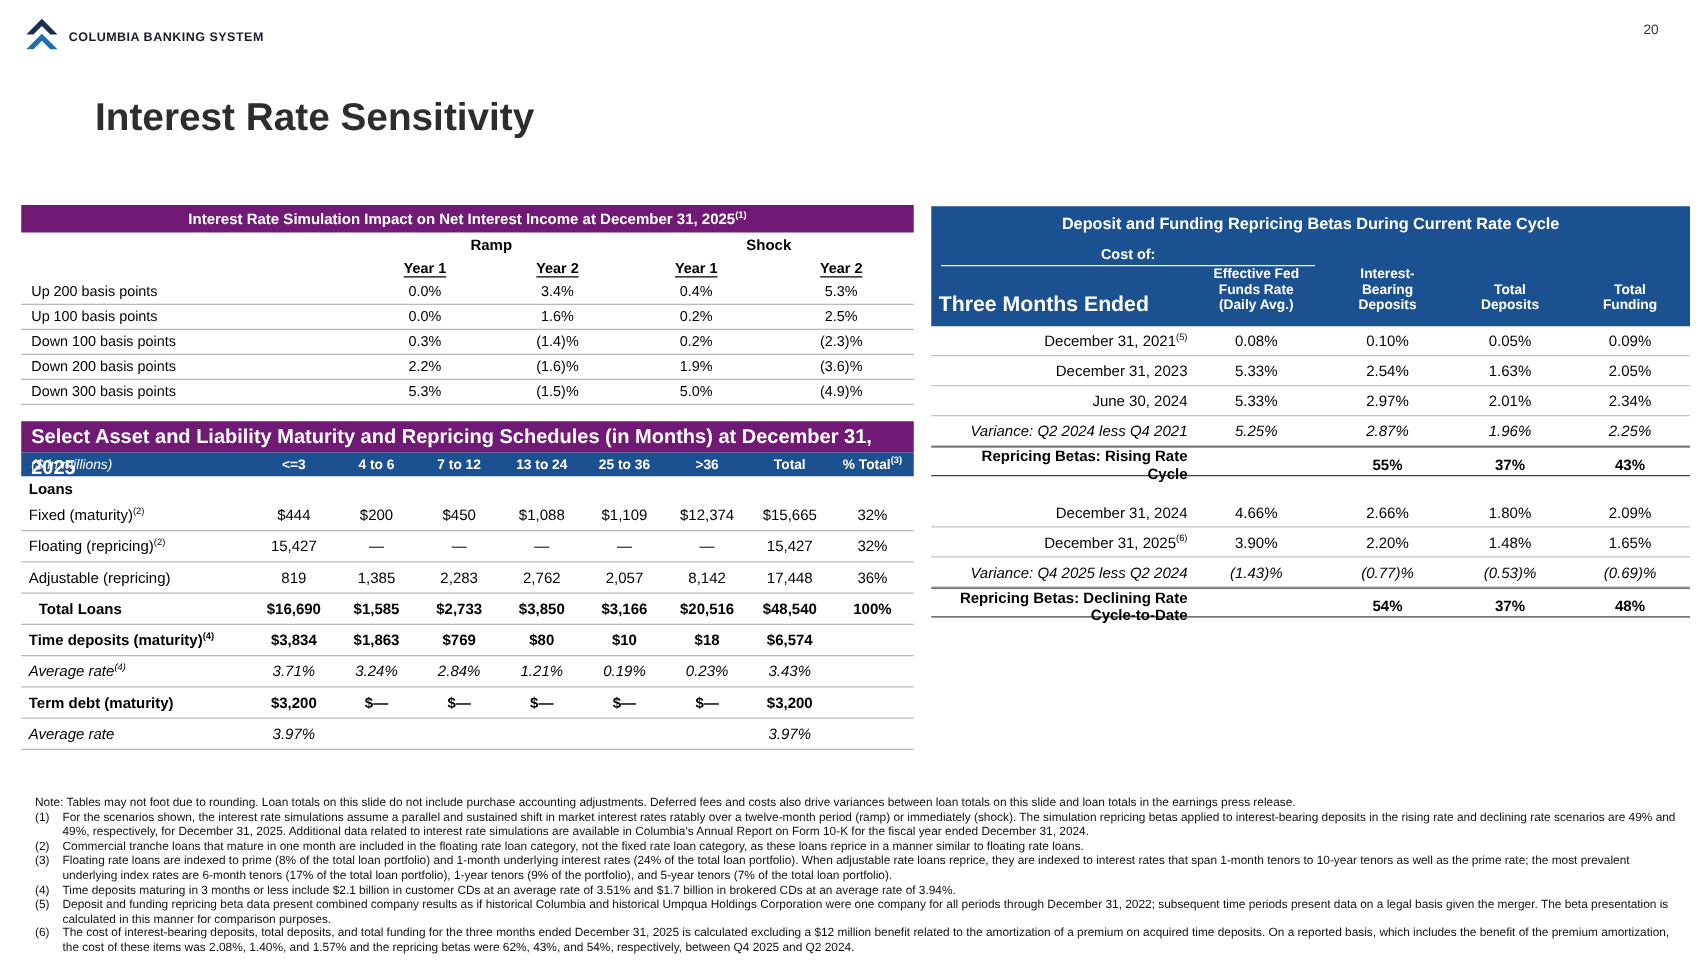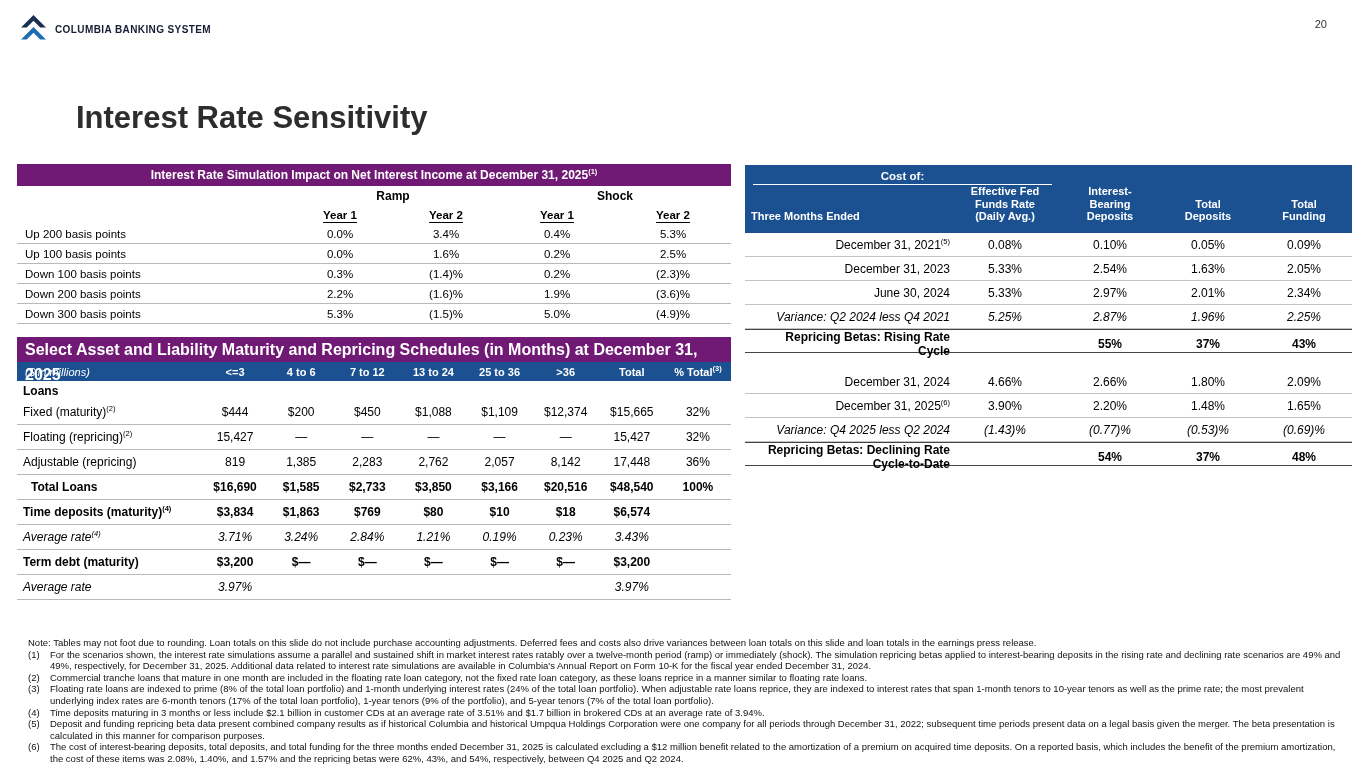--- a/index.html
+++ b/index.html
@@ -7,21 +7,21 @@
   body {
     width:1365px; height:768px; position:relative; overflow:hidden;
     font-family:"Liberation Sans", sans-serif; color:#000;
   }
   sup { font-size:7.5px; vertical-align:super; line-height:0; }
 
   
   .brand { position:absolute; left:20px; top:14px; display:flex; align-items:center; gap:8px; }
   .brand-name { font-size:10px; font-weight:bold; color:#171d33; letter-spacing:.4px; }
   .page-num { position:absolute; right:38px; top:18px; font-size:11px; color:#333; }
-  .slide-title { position:absolute; left:76px; top:100px; font-size:31px; font-weight:bold; color:#2d2d2d; }
+  .slide-title { position:absolute; left:76px; top:76px; font-size:31px; font-weight:bold; color:#2d2d2d; }
 
   
   .tbl-title { background:#701a75; color:#fff; font-weight:bold; }
 
   
   .sim { position:absolute; left:17px; top:164px; width:714px; font-size:11.5px; }
   .sim-title { height:22px; line-height:22px; font-size:12px; text-align:center; }
   .sim-grid { display:grid; grid-template-columns:270px 106px 106px 116px 116px; align-items:center; }
   .sim-grouprow { height:19px; font-weight:bold; font-size:12px; }
   .g-ramp { grid-column:2/4; text-align:center; }
@@ -53,21 +53,21 @@
   
   .betas { position:absolute; left:745px; top:165px; width:607px; }
   .betas-head { background:#1b5190; color:#fff; }
   .betas-title { height:28px; line-height:28px; text-align:center; font-weight:bold; font-size:13px; }
   .costof-row { display:grid; grid-template-columns:315px 1fr; height:20px; align-items:end; }
   .costof { text-align:center; font-weight:bold; font-size:11.5px; border-bottom:1px solid #fff;
             margin:0 8px; padding-bottom:2px; }
   .betas-cols { display:grid; grid-template-columns:205px 110px 100px 96px 96px; height:48px; }
   .bh { display:flex; align-items:flex-end; justify-content:center; text-align:center;
         font-weight:bold; font-size:11px; padding:0 13px 22px 13px; line-height:12.5px; }
-  .bh.label { justify-content:flex-start; text-align:right; padding-left:6px; font-size:11px; }
+  .bh.label { justify-content:flex-start; text-align:right; padding-left:6px; font-size:17px; }
   .betas-row { display:grid; grid-template-columns:205px 110px 100px 96px 96px; height:24px;
                align-items:center; border-bottom:1px solid #c4c4c4; font-size:12px; }
   .betas-row .blabel { padding-left:6px;text-align:right; }
   .betas-row .bval { text-align:center; }
   .betas-row.italic { font-style:italic; }
   .betas-row.summary { font-weight:bold; border-top:1px solid #444; border-bottom:1px solid #444; }
   .betas-row.spacer { height:17px; border:none; }
 
   
   .footnotes { position:absolute; left:28px; top:637px; width:1322px; font-size:9.5px;
@@ -258,20 +258,21 @@
           <div class="mval"></div>
           <div class="mval"></div>
           <div class="mval">3.97%</div>
           <div class="mval"></div>
         </div>
       </div>
   </section>
 
   <section class="betas">
     <div class="betas-head">
+      <div class="betas-title">Deposit and Funding Repricing Betas During Current Rate Cycle</div>
       <div class="costof-row">
         <div class="costof">Cost of:</div>
       </div>
       <div class="betas-cols" id="betas-heads">
           <div class="bh label">Three Months Ended</div>
           <div class="bh">Effective Fed Funds Rate (Daily Avg.)</div>
           <div class="bh">Interest-Bearing Deposits</div>
           <div class="bh">Total Deposits</div>
           <div class="bh">Total Funding</div>
         </div>

